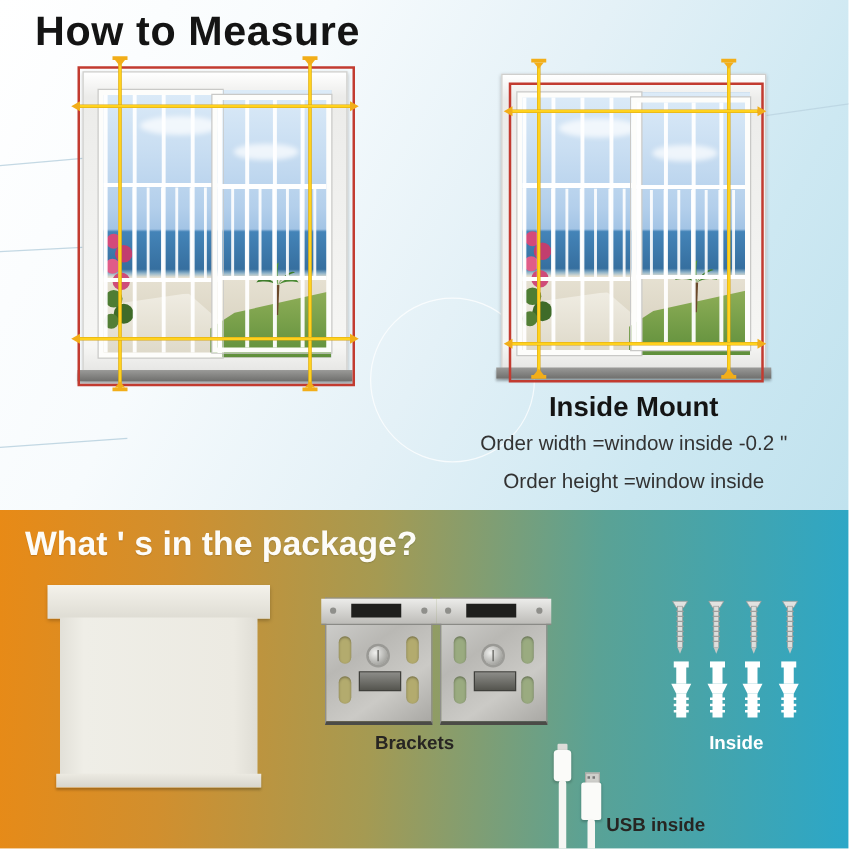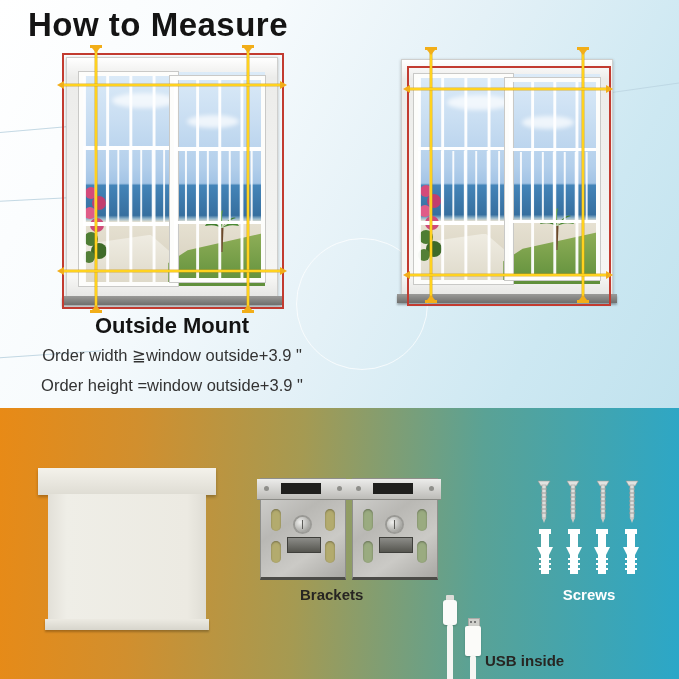--- a/index.html
+++ b/index.html
@@ -251,28 +251,29 @@
     <span class="tstem up" style="left:427px;top:295px;"></span>
     <span class="tcap" style="left:577px;top:300px;"></span>
     <span class="tstem up" style="left:579px;top:295px;"></span>
     <span class="hline" style="left:408px;top:88px;width:198px;"></span>
     <span class="ar left" style="left:403px;top:85px;"></span>
     <span class="ar right" style="left:606px;top:85px;"></span>
     <span class="hline" style="left:408px;top:274px;width:198px;"></span>
     <span class="ar left" style="left:403px;top:271px;"></span>
     <span class="ar right" style="left:606px;top:271px;"></span>
 
-    <div class="mount outside">
-      <div class="mount-h">Outside Mount</div>
-      <div class="rule r1">Order width ≧window outside+3.9 "</div>
-      <div class="rule r2">Order height =window outside+3.9 "</div>
+    <div class="mount inside">
+      <div class="mount-h">Inside Mount</div>
+      <div class="rule r1">Order width =window inside -0.2 "</div>
+      <div class="rule r2">Order height =window inside</div>
     </div>
   </section>
 
   <section class="package-section">
+    <h2 class="package-title">What ' s in the package?</h2>
 
     <div class="cassette"></div>
     <div class="fabric"></div>
     <div class="bottom-rail"></div>
 
     <div class="bracket b1">
       <div class="br-flange">
           <span class="br-slot"></span>
           <span class="br-hole h1"></span>
           <span class="br-hole h2"></span>
@@ -346,21 +347,21 @@
             <path d="M5 26 h8 v3 h2 v2 h-2 v3 h2 v2 h-2 v3 h2 v2 h-2 v4 h-8 v-4 h-2 v-2 h2 v-3 h-2 v-2 h2 v-3 h-2 v-2 h2 z" fill="#ffffff"></path>
           </svg>
         <svg class="anchor" width="18" height="47" viewBox="0 0 18 47">
             <rect x="3" y="0" width="12" height="5" fill="#ffffff"></rect>
             <rect x="5" y="4" width="8" height="14" fill="#ffffff"></rect>
             <path d="M1 18 h16 l-4 8 h-8 z" fill="#ffffff"></path>
             <path d="M5 26 h8 v3 h2 v2 h-2 v3 h2 v2 h-2 v3 h2 v2 h-2 v4 h-8 v-4 h-2 v-2 h2 v-3 h-2 v-2 h2 v-3 h-2 v-2 h2 z" fill="#ffffff"></path>
           </svg>
       </div>
     </div>
-    <div class="item-label light lbl-screws">Screws</div>
+    <div class="item-label light lbl-screws">Inside</div>
 
     <span class="usb-micro-tip"></span>
     <span class="usb-micro"></span>
     <span class="usb-cable1"></span>
     <span class="usb-a-tip"></span>
     <span class="usb-a"></span>
     <span class="usb-cable2"></span>
     <div class="item-label lbl-usb">USB inside</div>
   </section>
 </div>

